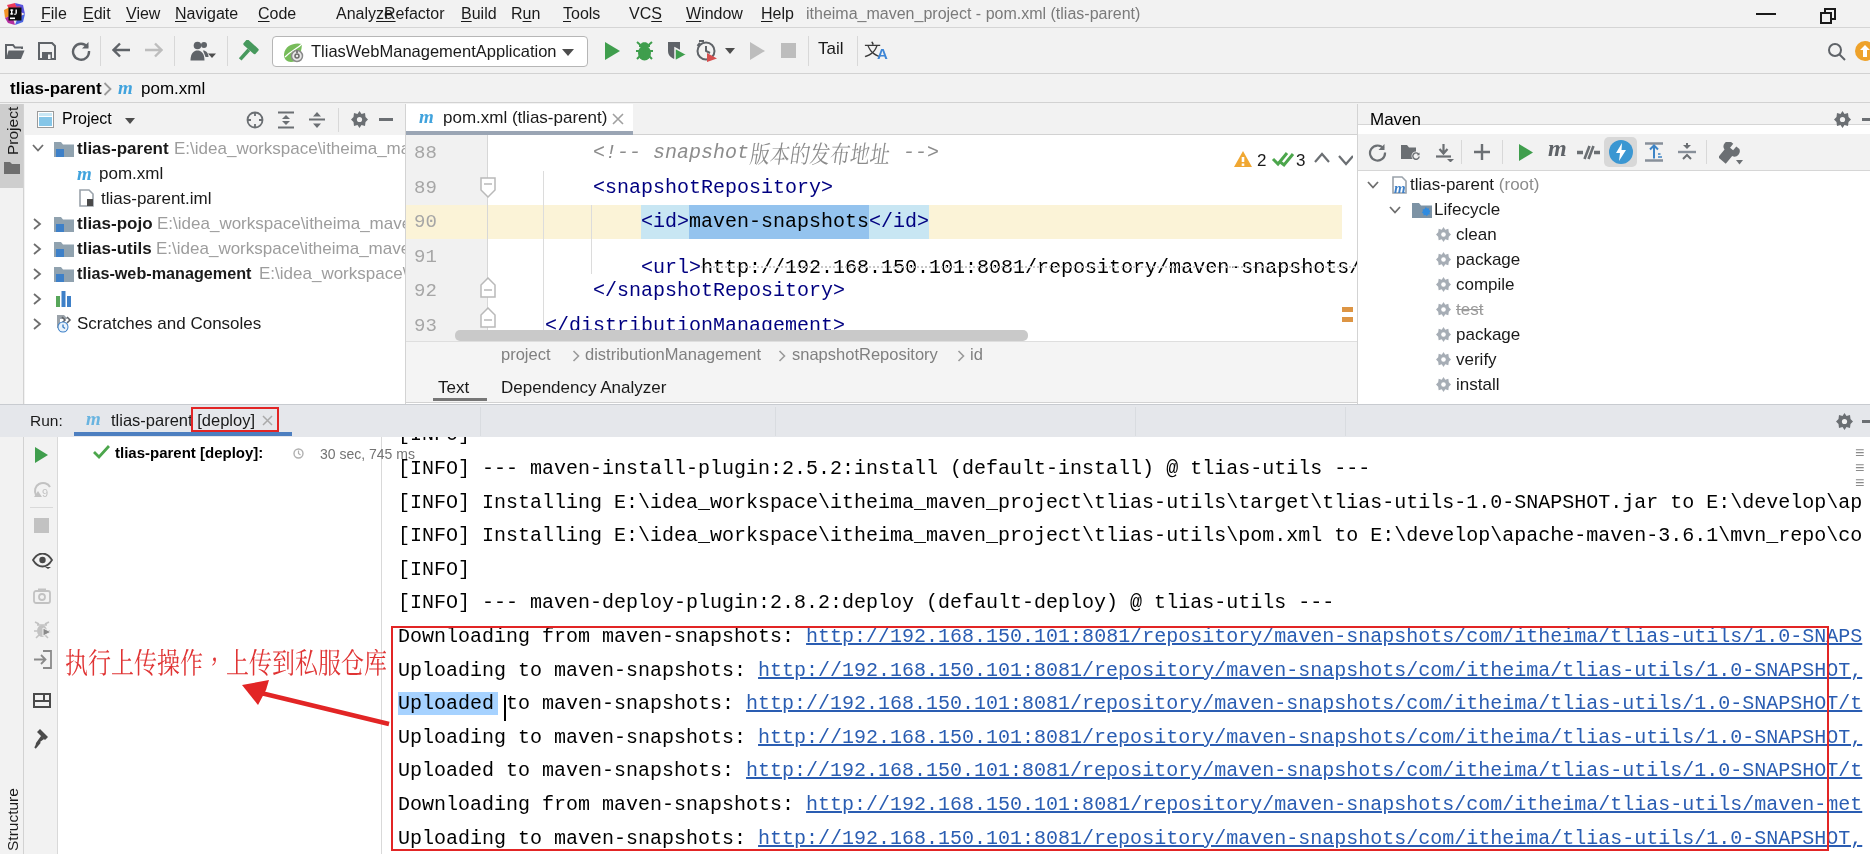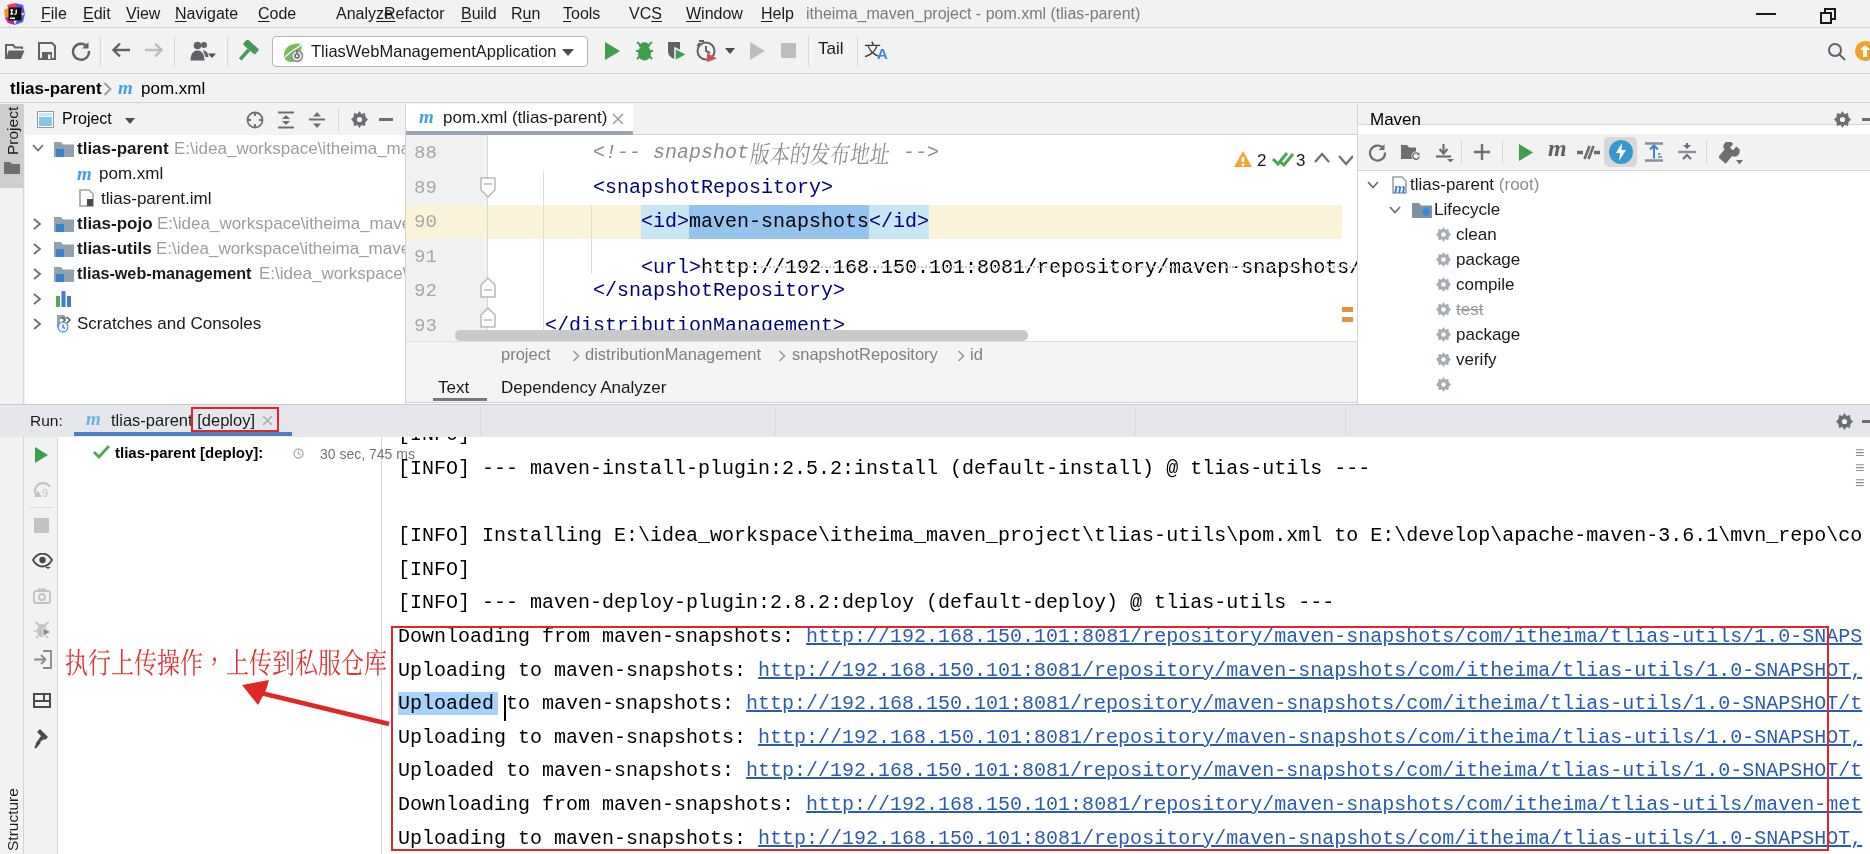--- a/index.html
+++ b/index.html
@@ -433,20 +433,23 @@
       </div>
     <div class="mrow" style="top:126px;">
         <span style="position:absolute;left:98px;color:#9a9a9a;text-decoration:line-through;">test</span>
       </div>
     <div class="mrow" style="top:151px;">
         <span style="position:absolute;left:98px;">package</span>
       </div>
     <div class="mrow" style="top:176px;">
         <span style="position:absolute;left:98px;">verify</span>
       </div>
+    <div class="mrow" style="top:201px;">
+        <span style="position:absolute;left:98px;">install</span>
+      </div>
   </div>
 </div>
 
 <div class="abs" id="runhead">
   <div style="position:absolute;left:480px;top:2px;width:1px;height:29px;background:#d9dce0;"></div>
   <div style="position:absolute;left:775px;top:2px;width:1px;height:29px;background:#d9dce0;"></div>
   <div style="position:absolute;left:1135px;top:2px;width:1px;height:29px;background:#d9dce0;"></div>
   <div style="position:absolute;left:1345px;top:2px;width:1px;height:29px;background:#d9dce0;"></div>
   <span class="abs" style="left:30px;top:7px;font-size:15.5px;color:#1a1a1a;">Run:</span>
   <i class="abs" style="left:86px;top:3px;color:#69b4e0;font-weight:bold;font-size:19px;font-family:'Liberation Serif',serif;">m</i>
@@ -510,20 +513,21 @@
     </svg>
   <div class="abs" style="left:90px;top:7px;font-size:15px;"><b>tlias-parent [deploy]:</b></div>
     <svg class="abs" style="left:268px;top:11px;" width="11" height="11" viewBox="0 0 11 11">
       <circle cx="5.5" cy="5.5" r="4.5" fill="none" stroke="#b0b0b0" stroke-width="1.4"></circle>
       <path d="M5.5 2.5 L5.5 5.5 L7.5 7" stroke="#b0b0b0" stroke-width="1.2" fill="none"></path>
     </svg>
     <div class="abs" style="left:295px;top:9px;font-size:14px;color:#737373;">30 sec, 745 ms</div>
   <div id="console">
     <div class="conline" style="top:-19px;">[INFO]</div>
     <div class="conline" style="top:15px;">[INFO] --- maven-install-plugin:2.5.2:install (default-install) @ tlias-utils ---</div>
+    <div class="conline" style="top:48.6px;">[INFO] Installing E:\idea_workspace\itheima_maven_project\tlias-utils\target\tlias-utils-1.0-SNAPSHOT.jar to E:\develop\ap</div>
     <div class="conline" style="top:82.2px;">[INFO] Installing E:\idea_workspace\itheima_maven_project\tlias-utils\pom.xml to E:\develop\apache-maven-3.6.1\mvn_repo\co</div>
     <div class="conline" style="top:115.8px;">[INFO]</div>
     <div class="conline" style="top:149.4px;">[INFO] --- maven-deploy-plugin:2.8.2:deploy (default-deploy) @ tlias-utils ---</div>
     <div class="conline" style="top:183px;">Downloading from maven-snapshots: <a>http://192.168.150.101:8081/repository/maven-snapshots/com/itheima/tlias-utils/1.0-SNAPS</a></div>
     <div class="conline" style="top:216.6px;">Uploading to maven-snapshots: <a>http://192.168.150.101:8081/repository/maven-snapshots/com/itheima/tlias-utils/1.0-SNAPSHOT,</a></div>
     <div class="conline" style="top:250.2px;"><span style="background:#a6d2ff;box-shadow:4px 0 0 #a6d2ff;">Uploaded</span> to maven-snapshots: <a>http://192.168.150.101:8081/repository/maven-snapshots/com/itheima/tlias-utils/1.0-SNAPSHOT/t</a></div>
     <div class="conline" style="top:283.8px;">Uploading to maven-snapshots: <a>http://192.168.150.101:8081/repository/maven-snapshots/com/itheima/tlias-utils/1.0-SNAPSHOT,</a></div>
     <div class="conline" style="top:317.4px;">Uploaded to maven-snapshots: <a>http://192.168.150.101:8081/repository/maven-snapshots/com/itheima/tlias-utils/1.0-SNAPSHOT/t</a></div>
     <div class="conline" style="top:351px;">Downloading from maven-snapshots: <a>http://192.168.150.101:8081/repository/maven-snapshots/com/itheima/tlias-utils/maven-met</a></div>
     <div class="conline" style="top:384.6px;">Uploading to maven-snapshots: <a>http://192.168.150.101:8081/repository/maven-snapshots/com/itheima/tlias-utils/1.0-SNAPSHOT,</a></div>

